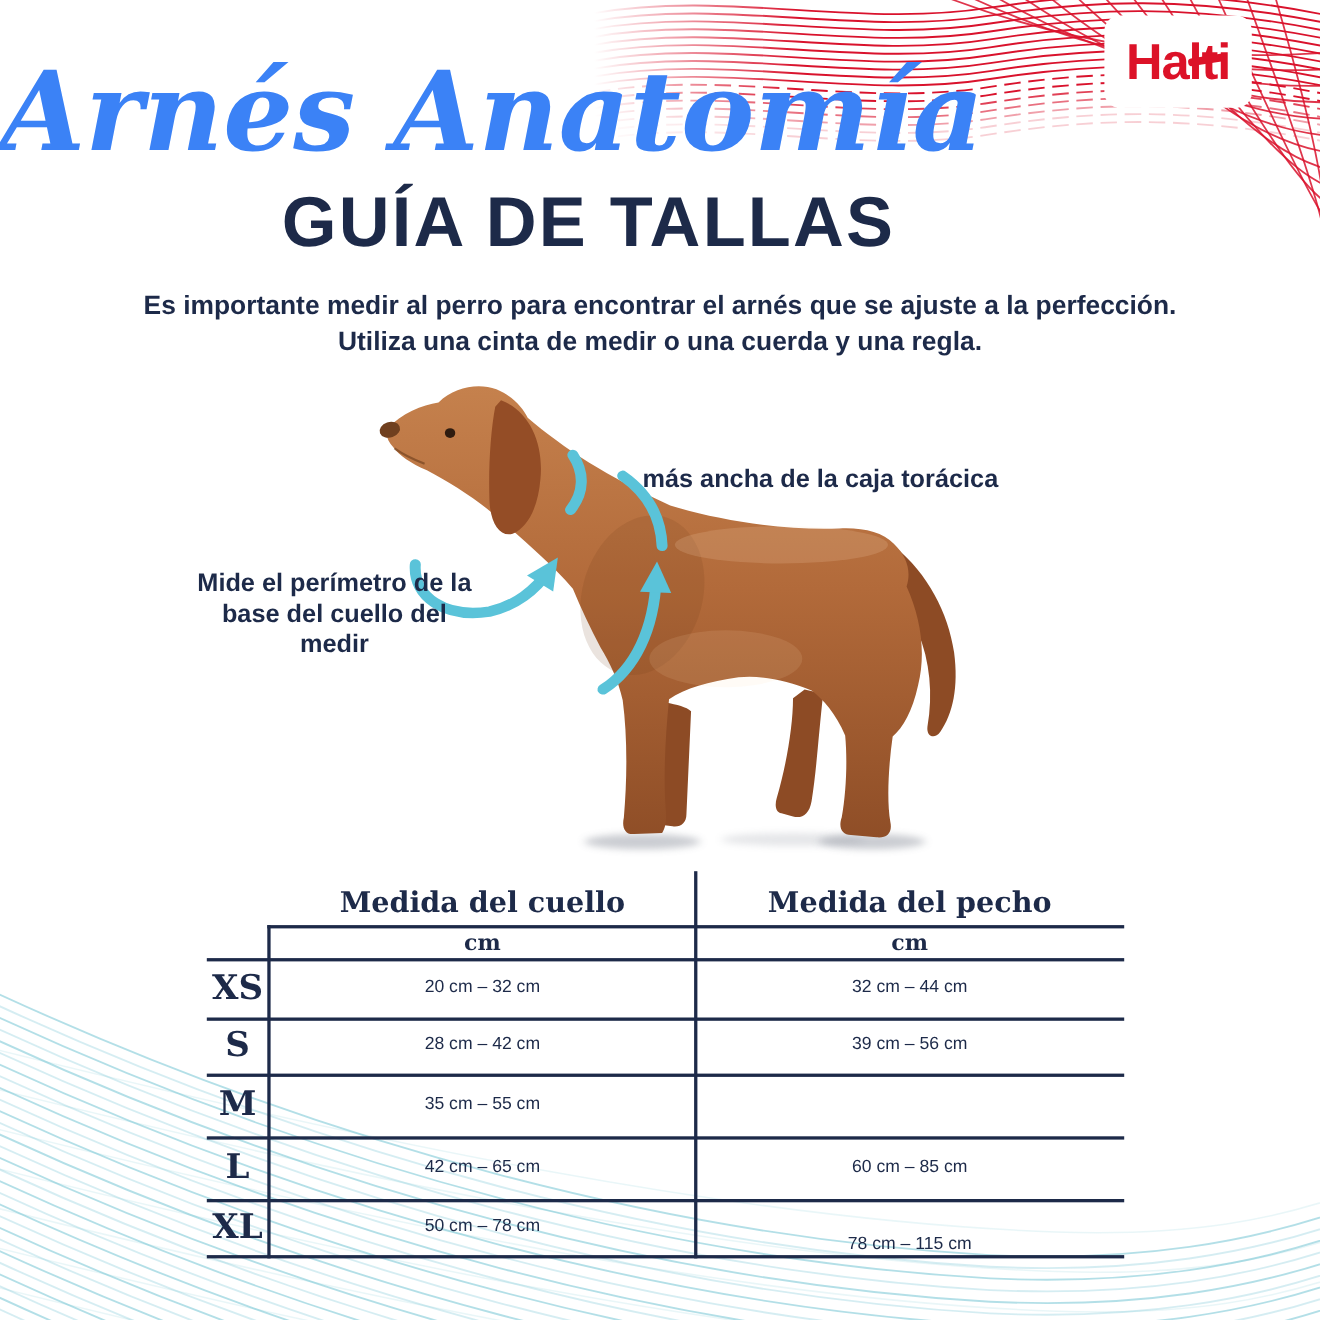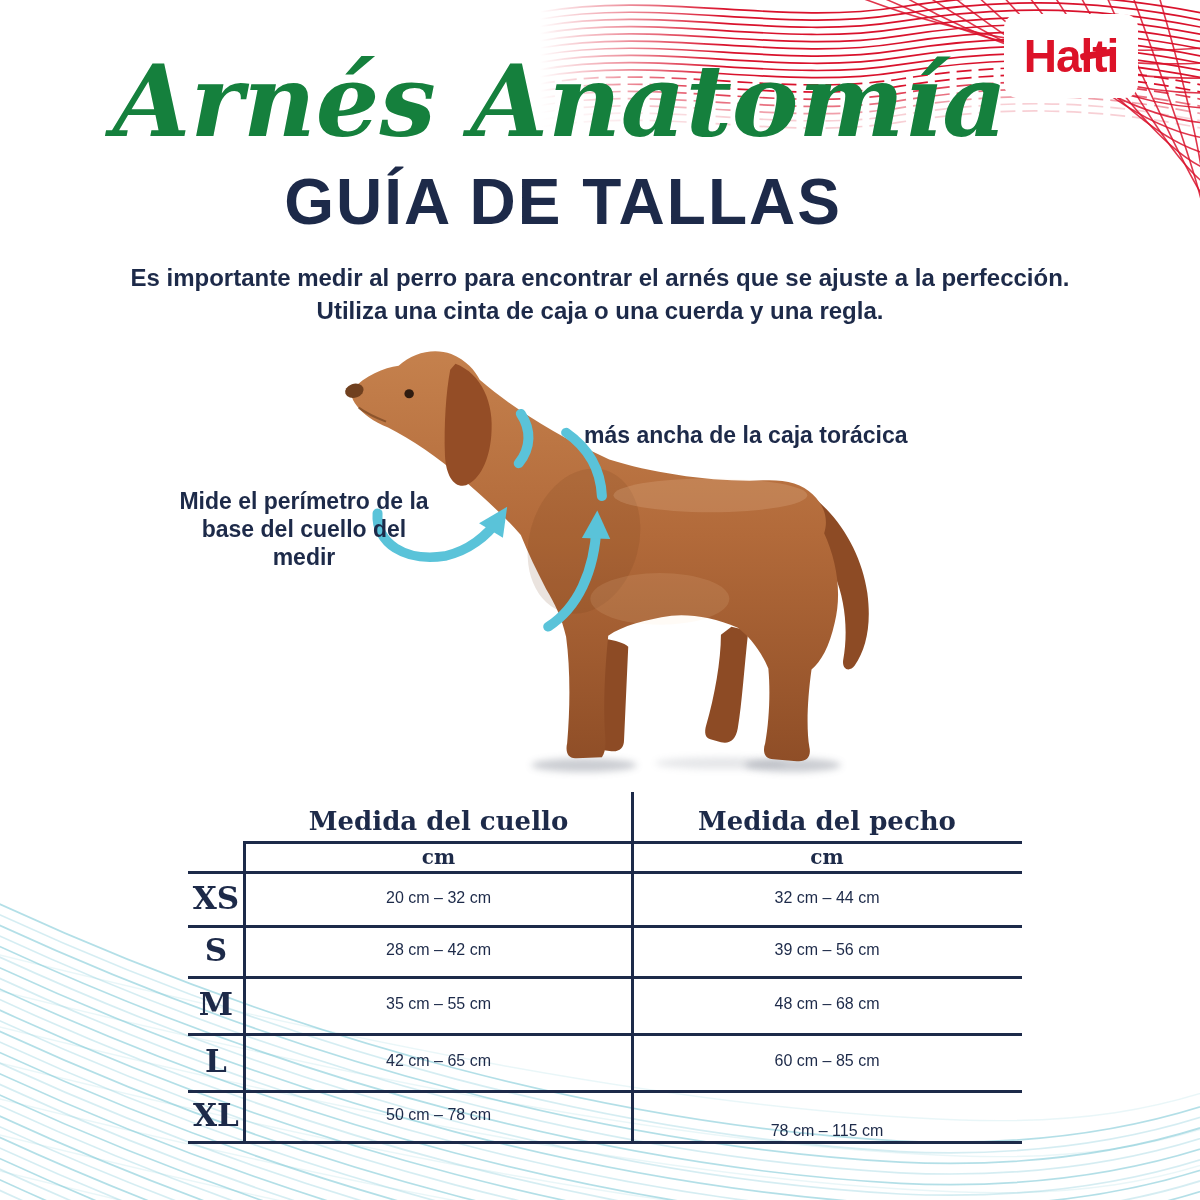--- a/index.html
+++ b/index.html
@@ -9,31 +9,31 @@
   
   #redWaves{position:absolute;top:0;right:0;z-index:1;}
   #tealWaves{position:absolute;left:0;bottom:0;z-index:1;}
   
   .logo-box{position:absolute;left:1004px;top:14px;width:134px;height:84px;background:#fff;
             border-radius:14px;z-index:3;display:flex;align-items:center;justify-content:center;}
   .logo-text{font-size:46px;font-weight:bold;color:#dc1228;letter-spacing:-1px;position:relative;}
   .logo-bar{position:absolute;left:57%;top:44%;width:33px;height:7px;background:#dc1228;
             border-radius:3px;transform:rotate(-9deg);}
   
-  .script-title{position:absolute;left:0;top:26px;width:1120px;height:152px;text-align:center;z-index:2;
+  .script-title{position:absolute;left:0;top:26px;width:1120px;height:152px;text-align:left;z-index:2;
     font-family:"DejaVu Serif",serif;font-style:italic;font-weight:bold;font-size:100px;
-    color:#15803d;line-height:150px;}
+    color:#3b82f6;line-height:150px;}
   .main-title{position:absolute;left:0;top:167px;width:1070px;text-align:center;z-index:2;
-    font-size:64px;font-weight:700;letter-spacing:2px;line-height:70px;margin-left:28px;}
+    font-size:64px;font-weight:700;letter-spacing:2px;line-height:70px;}
   .intro{position:absolute;left:0;top:261px;width:1200px;text-align:center;z-index:2;
     font-size:24px;font-weight:700;line-height:33px;}
   
   .note{position:absolute;z-index:2;font-size:23px;font-weight:600;line-height:28px;}
   .note-chest{left:584px;top:393px;text-align:left;}
-  .note-neck{left:168px;top:487px;width:272px;text-align:center;}
+  .note-neck{left:168px;top:515px;width:272px;text-align:center;}
   
   .dog{position:absolute;left:268px;top:330px;z-index:2;}
   
   .tl{position:absolute;background:#1d2a49;z-index:2;}
   .cell{position:absolute;z-index:2;text-align:center;}
   .th{font-family:"DejaVu Serif",serif;font-weight:700;font-size:26px;line-height:36px;height:36px;}
   .tu{font-family:"DejaVu Serif",serif;font-weight:700;font-size:20px;line-height:28px;height:28px;}
   .tsz{font-family:"DejaVu Serif",serif;font-weight:700;font-size:31px;line-height:30px;height:30px;}
   .tv{font-size:16px;font-weight:400;line-height:30px;height:30px;}
 </style>
@@ -127,21 +127,21 @@
 
   <div class="logo-box">
     <span class="logo-text">Halti</span>
     <span class="logo-bar"></span>
   </div>
 
   <div class="script-title">Arnés Anatomía</div>
   <div class="main-title">GUÍA DE TALLAS</div>
   <div class="intro">
     <span>Es importante medir al perro para encontrar el arnés que se ajuste a la perfección.</span><br>
-    <span>Utiliza una cinta de caja o una cuerda y una regla.</span>
+    <span>Utiliza una cinta de medir o una cuerda y una regla.</span>
   </div>
 
   <svg class="dog" width="632" height="468" viewBox="0 0 600 470" preserveAspectRatio="none">
     <defs>
       <linearGradient id="coat" x1="0" y1="0" x2="0" y2="1">
         <stop offset="0" stop-color="#c5814d"></stop>
         <stop offset="0.45" stop-color="#b26a3a"></stop>
         <stop offset="1" stop-color="#8f4e27"></stop>
       </linearGradient>
       <filter id="soft" x="-60%" y="-200%" width="220%" height="500%">
@@ -224,21 +224,20 @@
   <div class="cell tsz" style="left:178px;top:883px;width:76px;">XS</div>
   <div class="cell tv" style="left:245px;top:883px;width:387px;">20 cm – 32 cm</div>
   <div class="cell tv" style="left:632px;top:883px;width:390px;">32 cm – 44 cm</div>
 
   <div class="cell tsz" style="left:178px;top:935px;width:76px;">S</div>
   <div class="cell tv" style="left:245px;top:935px;width:387px;">28 cm – 42 cm</div>
   <div class="cell tv" style="left:632px;top:935px;width:390px;">39 cm – 56 cm</div>
 
   <div class="cell tsz" style="left:178px;top:989px;width:76px;">M</div>
   <div class="cell tv" style="left:245px;top:989px;width:387px;">35 cm – 55 cm</div>
-  <div class="cell tv" style="left:632px;top:989px;width:390px;">48 cm – 68 cm</div>
 
   <div class="cell tsz" style="left:178px;top:1046px;width:76px;">L</div>
   <div class="cell tv" style="left:245px;top:1046px;width:387px;">42 cm – 65 cm</div>
   <div class="cell tv" style="left:632px;top:1046px;width:390px;">60 cm – 85 cm</div>
 
   <div class="cell tsz" style="left:178px;top:1100px;width:76px;">XL</div>
   <div class="cell tv" style="left:245px;top:1100px;width:387px;">50 cm – 78 cm</div>
   <div class="cell tv" style="left:632px;top:1100px;width:390px;margin-top:16px;">78 cm – 115 cm</div>
 
 </div>

